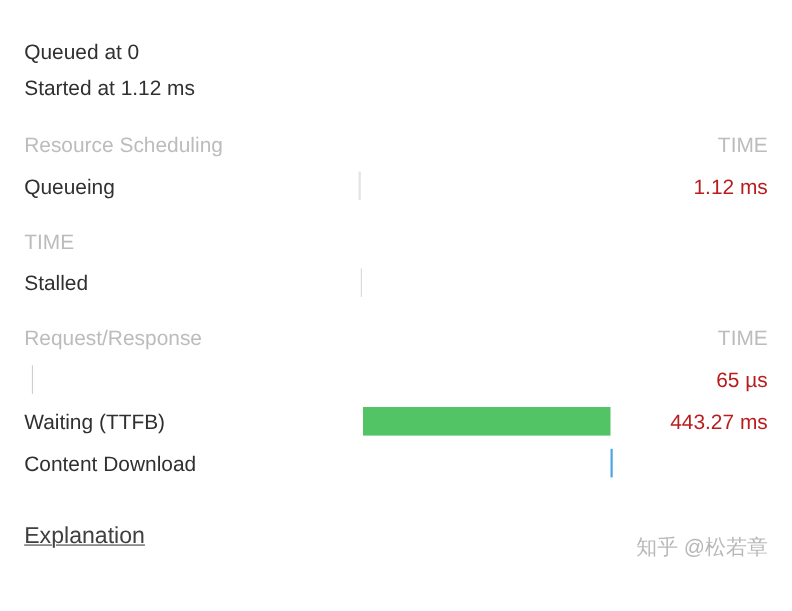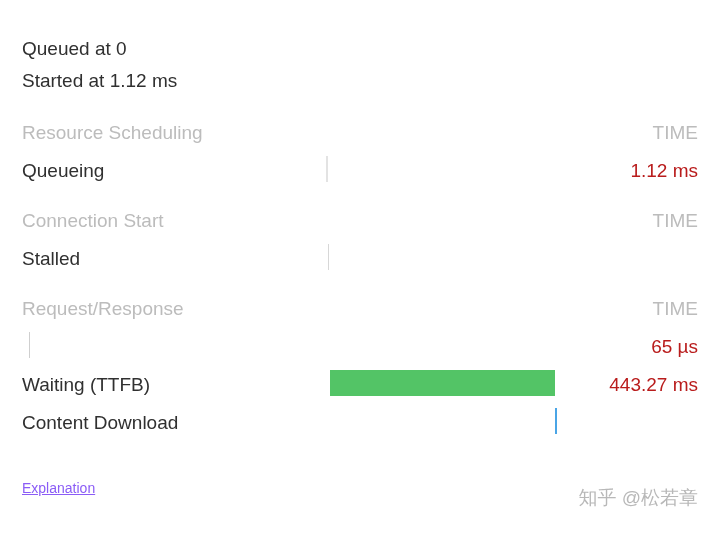--- a/index.html
+++ b/index.html
@@ -55,24 +55,24 @@
   color:#b91c1c;
 }
 .footer{
   display:flex;
   justify-content:space-between;
   align-items:center;
   margin-top:22px;
   padding:2px 0;
 }
 .footer .link{
-  color:#8b5cf6;
+  color:#404040;
   text-decoration:underline;
   text-decoration-thickness:1px;
-  font-size:14px;
+  font-size:21px;
 }
 .watermark{
   color:#b8b8b8;
   font-size:19px;
   letter-spacing:0;
   margin-top:21px;
 }
 </style>
 </head>
 <body>
@@ -91,21 +91,20 @@
       <span class="label">Queueing</span>
       <div class="bar-wrap">
         <div class="bar" style="left:4px;width:2px;background:#e3e3e3;"></div>
       </div>
       <span class="time">1.12 ms</span>
     </div>
   </div>
 
   <div class="section">
     <div class="section-header">
-      <span>Connection Start</span>
       <span>TIME</span>
     </div>
     <div class="row">
       <span class="label">Stalled</span>
       <div class="bar-wrap">
         <div class="bar" style="left:6px;width:1px;background:#d7d7d7;"></div>
       </div>
     </div>
   </div>
 

